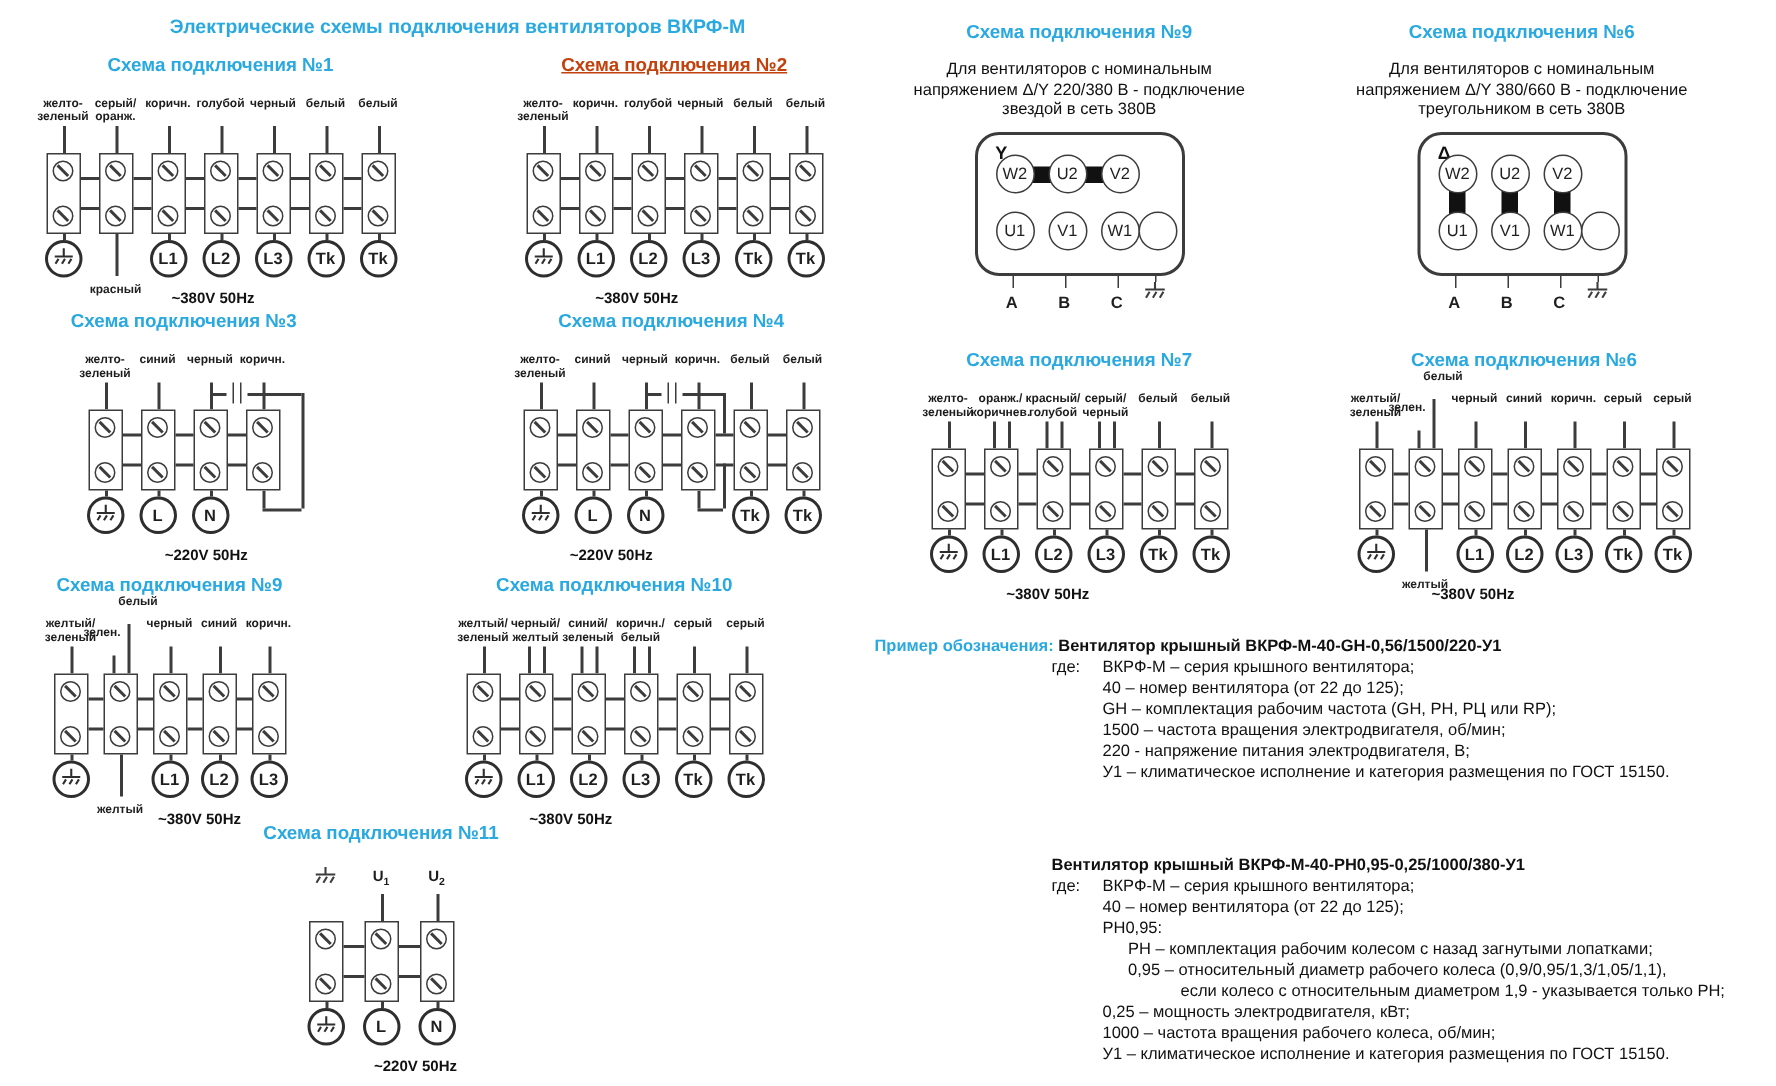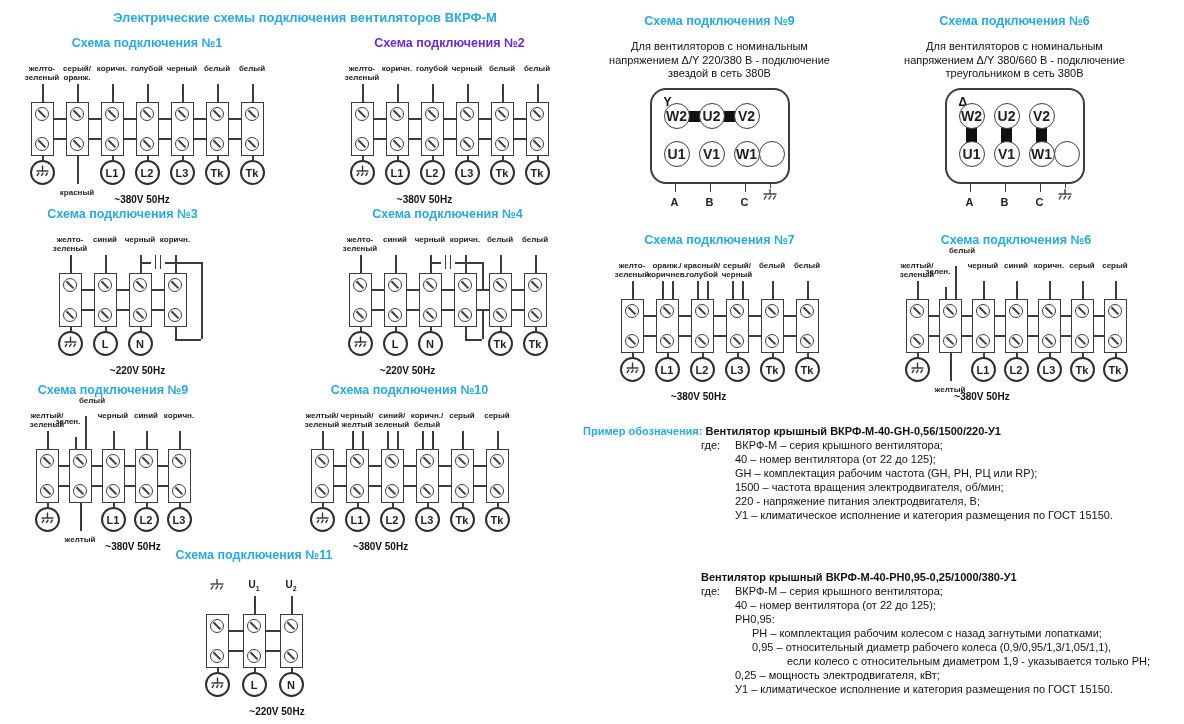--- a/index.html
+++ b/index.html
@@ -21,21 +21,21 @@
         color:#1c1c1c;white-space:pre-line;}
   .circ{position:absolute;width:25px;height:25px;border:2px solid #2e2e2e;border-radius:50%;box-sizing:border-box;
         display:flex;align-items:center;justify-content:center;font-size:11px;font-weight:bold;background:#fff;}
   .below{position:absolute;width:60px;text-align:center;font-size:8px;font-weight:bold;}
   .volt{position:absolute;width:100px;text-align:center;font-size:10px;font-weight:bold;color:#111;}
   .capbox{position:absolute;width:14px;height:18px;background:#fff;}
   .capbox i{position:absolute;top:2px;width:1.8px;height:14px;background:#3c3c3c;}
   .mbox{position:absolute;border:2px solid #3c3c3c;border-radius:16px;background:#fff;box-sizing:border-box;}
   .mcorner{position:absolute;font-size:12px;font-weight:bold;color:#111;}
   .mcirc{position:absolute;width:26px;height:26px;border:1.6px solid #3c3c3c;border-radius:50%;box-sizing:border-box;
-        display:flex;align-items:center;justify-content:center;font-size:14px;font-weight:bold;background:#fff;}
+        display:flex;align-items:center;justify-content:center;font-size:11px;font-weight:normal;background:#fff;}
   .bar{position:absolute;background:#111;}
   .phase{position:absolute;width:20px;text-align:center;font-size:11px;font-weight:bold;}
   .gsvg{position:absolute;}
   .ex{position:absolute;left:583px;top:424px;width:600px;font-size:11px;line-height:14px;color:#111;}
   .ex .row{position:relative;}
   .ex .pre{position:absolute;}
   .b{font-weight:bold;}
   sub{font-size:7px;}
 </style>
 </head>
@@ -142,21 +142,21 @@
             <div class="screw" style="top: 34px;">
               <i></i>
             </div>
           </div>
           <div class="ln" style="left: 240px; top: 98px; width: 1.5px; height: 4px;"></div>
           <div class="circ" style="left: 227.5px; top: 102px;">Tk</div>
           <div class="volt" style="left: 80px; top: 136px;">~380V 50Hz</div>
         </div>
       </div>
       <div class="schema" style="left: 332px; top: 36px;">
-        <div class="stitle" style="left: -32.5px; top: 0px; width: 300px; color: #6d28d9;">Схема подключения №2</div>
+        <div class="stitle" style="left: -32.5px; top: 0px; width: 300px; color: #c2410c; text-decoration: underline;">Схема подключения №2</div>
         <div class="diag" style="left: 0px; top: 22px; width: 235px; height: 150px;">
           <div class="ln" style="left: 30px; top: 60px; width: 175px; height: 1.5px;"></div>
           <div class="ln" style="left: 30px; top: 80px; width: 175px; height: 1.5px;"></div>
           <div class="ln" style="left: 30px; top: 26px; width: 1.5px; height: 18px;"></div>
           <div class="wlab" style="left: -2px; top: 6px;">желто-
 зеленый</div>
           <div class="blk" style="left: 18.5px; top: 44px;">
             <div class="screw" style="top: 4px;">
               <i></i>
             </div>
@@ -941,16 +941,17 @@
       </div>
       <div style="margin-top: 7px;">
         <div class="row" style="padding-left: 118px; margin-top: 48px;"><span class="b">Вентилятор крышный ВКРФ-М-40-РН0,95-0,25/1000/380-У1</span></div>
         <div class="row" style="padding-left: 152px;"><span class="pre" style="left: 118px;">где:</span><span>ВКРФ-М – серия крышного вентилятора;</span></div>
         <div class="row" style="padding-left: 152px;"><span>40 – номер вентилятора (от 22 до 125);</span></div>
         <div class="row" style="padding-left: 152px;"><span>РН0,95:</span></div>
         <div class="row" style="padding-left: 169px;"><span>РН – комплектация рабочим колесом с назад загнутыми лопатками;</span></div>
         <div class="row" style="padding-left: 169px;"><span>0,95 – относительный диаметр рабочего колеса (0,9/0,95/1,3/1,05/1,1),</span></div>
         <div class="row" style="padding-left: 204px;"><span>если колесо с относительным диаметром 1,9 - указывается только РН;</span></div>
         <div class="row" style="padding-left: 152px;"><span>0,25 – мощность электродвигателя, кВт;</span></div>
+        <div class="row" style="padding-left: 152px;"><span>1000 – частота вращения рабочего колеса, об/мин;</span></div>
         <div class="row" style="padding-left: 152px;"><span>У1 – климатическое исполнение и категория размещения по ГОСТ 15150.</span></div>
       </div>
     </div>
 </div>
 
 </body></html>

